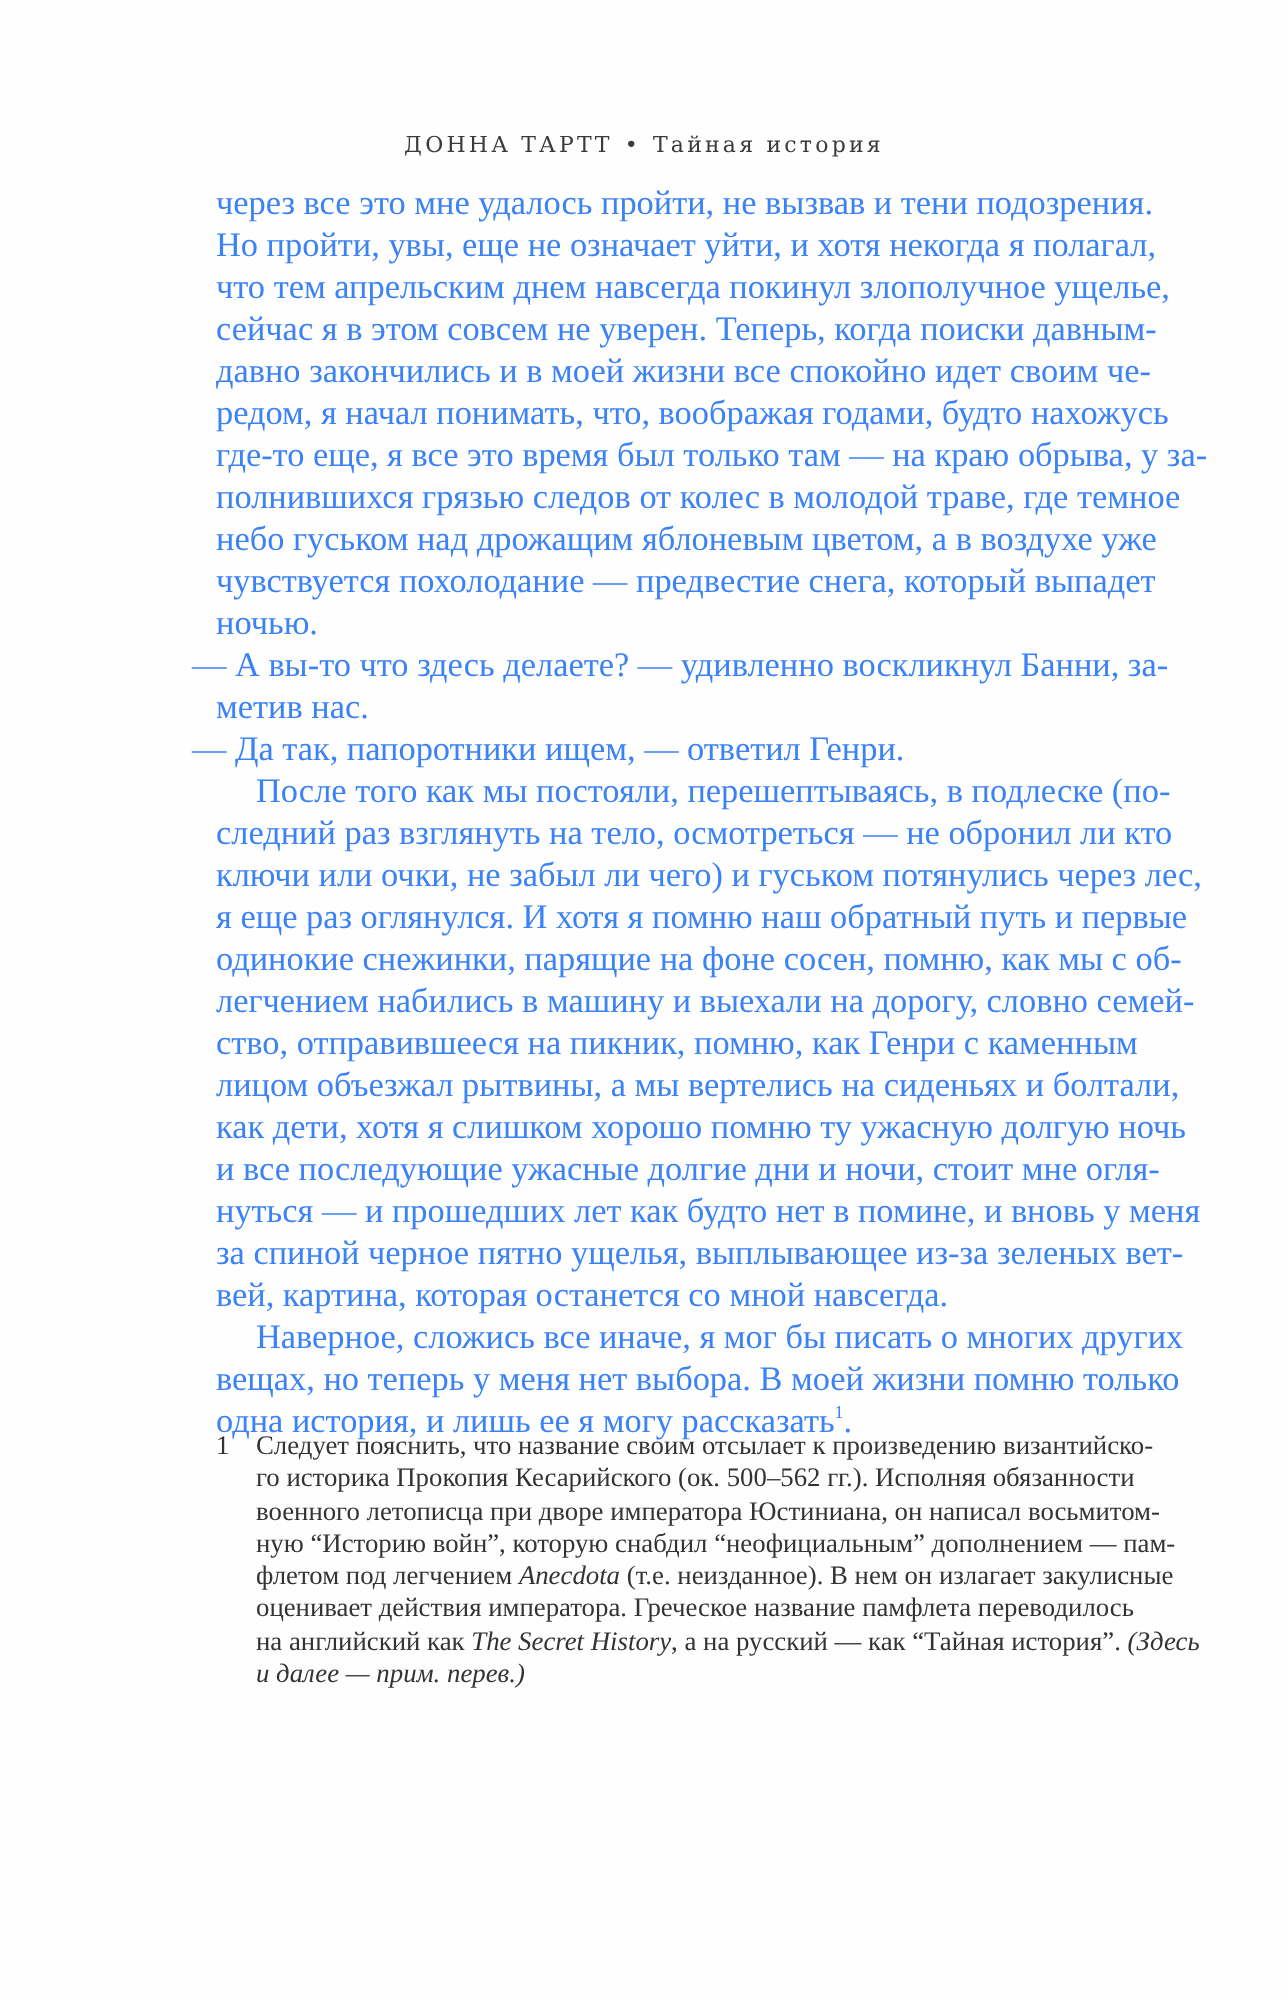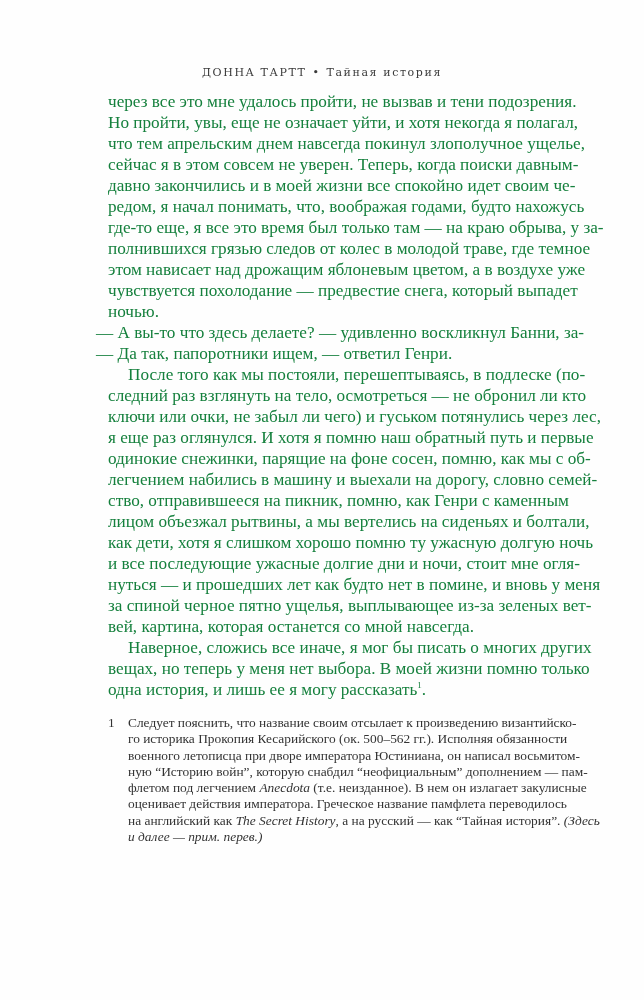--- a/index.html
+++ b/index.html
@@ -5,21 +5,21 @@
   html, body { margin:0; padding:0; background:#fefefe; }
   body { width:644px; height:1000px; position:relative; overflow:hidden; }
   .page { position:absolute; left:0; top:0; width:644px; height:1000px; background:#fefefe; }
   .running-head {
     position:absolute; left:0; top:66px; width:644px; text-align:center;
     font-family:"DejaVu Serif", serif; font-size:11px; letter-spacing:1.6px; color:#3a3a3a;
   }
   .running-head .sep { margin:0 6px; }
   .body-text {
     position:absolute; left:108px; top:91px; width:452px;
-    font-family:"Liberation Serif", serif; font-size:17.2px; line-height:21px; color:#15803d;
+    font-family:"Liberation Serif", serif; font-size:17.2px; line-height:21px; color:#3b82f6;
   }
   .line { display:block; white-space:nowrap; text-align:justify; text-align-last:justify; height:21px; }
   .line.last { text-align-last:left; }
   .line.dash { margin-left:-12px; }
   .line.indent { padding-left:20px; }
   sup { font-size:9px; vertical-align:7px; line-height:0; }
   .footnote {
     position:absolute; left:108px; top:715px; width:452px;
     font-family:"Liberation Serif", serif; font-size:13.4px; line-height:16.3px; color:#333;
   }
@@ -39,24 +39,25 @@
 
   <div class="body-text">
     <span class="line">через все это мне удалось пройти, не вызвав и тени подозрения.</span>
     <span class="line">Но пройти, увы, еще не означает уйти, и хотя некогда я полагал,</span>
     <span class="line">что тем апрельским днем навсегда покинул злополучное ущелье,</span>
     <span class="line">сейчас я в этом совсем не уверен. Теперь, когда поиски давным-</span>
     <span class="line">давно закончились и в моей жизни все спокойно идет своим че-</span>
     <span class="line">редом, я начал понимать, что, воображая годами, будто нахожусь</span>
     <span class="line">где-то еще, я все это время был только там — на краю обрыва, у за-</span>
     <span class="line">полнившихся грязью следов от колес в молодой траве, где темное</span>
-    <span class="line">этом нависает над дрожащим яблоневым цветом, а в воздухе уже</span>
+    <span class="line">небо гуськом над дрожащим яблоневым цветом, а в воздухе уже</span>
     <span class="line">чувствуется похолодание — предвестие снега, который выпадет</span>
     <span class="line last">ночью.</span>
     <span class="line dash">— А вы-то что здесь делаете? — удивленно воскликнул Банни, за-</span>
+    <span class="line last">метив нас.</span>
     <span class="line dash last">— Да так, папоротники ищем, — ответил Генри.</span>
     <span class="line indent">После того как мы постояли, перешептываясь, в подлеске (по-</span>
     <span class="line">следний раз взглянуть на тело, осмотреться — не обронил ли кто</span>
     <span class="line">ключи или очки, не забыл ли чего) и гуськом потянулись через лес,</span>
     <span class="line">я еще раз оглянулся. И хотя я помню наш обратный путь и первые</span>
     <span class="line">одинокие снежинки, парящие на фоне сосен, помню, как мы с об-</span>
     <span class="line">легчением набились в машину и выехали на дорогу, словно семей-</span>
     <span class="line">ство, отправившееся на пикник, помню, как Генри с каменным</span>
     <span class="line">лицом объезжал рытвины, а мы вертелись на сиденьях и болтали,</span>
     <span class="line">как дети, хотя я слишком хорошо помню ту ужасную долгую ночь</span>

